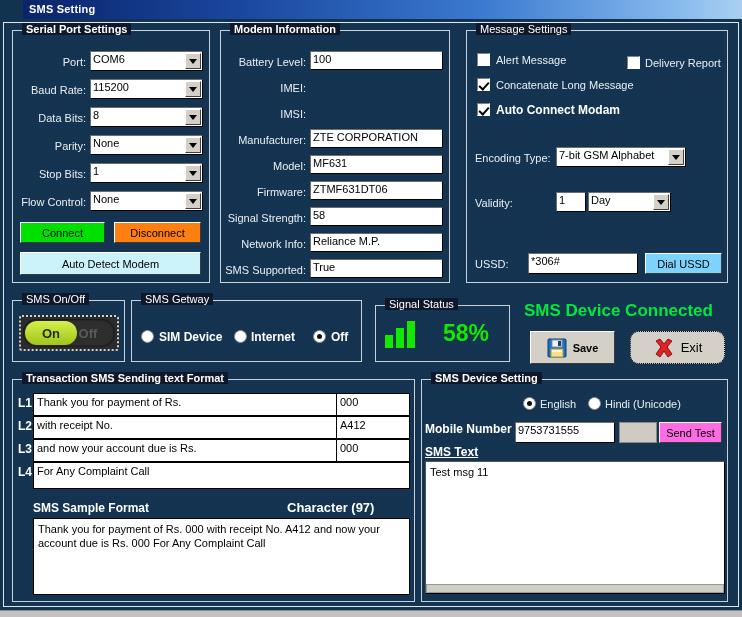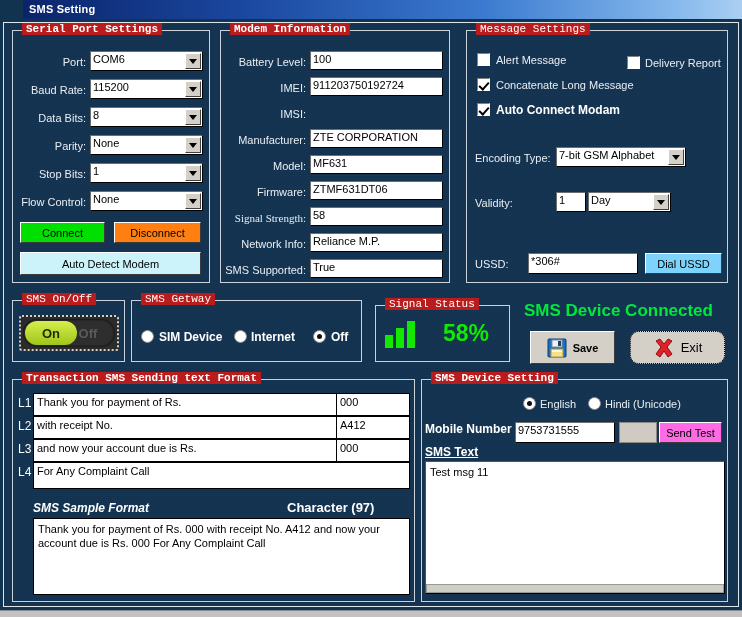--- a/index.html
+++ b/index.html
@@ -36,22 +36,22 @@
     border:1px solid #dfe6ea;box-sizing:border-box;pointer-events:none;
   }
   .bottomstrip{
     position:absolute;left:0;top:610px;width:742px;height:7px;background:#c2c2c2;
     border-top:1px solid #8a8a8a;
   }
 
   
   .grp{position:absolute;border:1px solid #c8d2d8;box-sizing:border-box;}
   .grp > .cap{
-    position:absolute;top:-8px;left:9px;background:#b91c1c;
-    color:#ffffff;font-size:11px;padding:0 4px;white-space:nowrap;font-family:Liberation Mono, monospace;
+    position:absolute;top:-8px;left:9px;background:#0f172a;
+    color:#ffffff;font-size:11px;padding:0 4px;white-space:nowrap;
   }
   .cap.bold{font-weight:bold;}
 
   
   .lbl{position:absolute;color:#e9eef2;font-size:11px;white-space:nowrap;}
   .lbl.r{text-align:right;}
   .lbl.b{font-weight:bold;color:#ffffff;}
 
   
   .tb{
@@ -143,21 +143,21 @@
   .bars{position:absolute;display:flex;align-items:flex-end;gap:3px;}
   .bars i{display:block;background:#12e800;width:8px;}
   .bars i.b1{height:13px;}
   .bars i.b2{height:20px;}
   .bars i.b3{height:27px;}
   .pct{position:absolute;color:#12e800;font-size:23px;font-weight:bold;}
   .connected{
     position:absolute;color:#00e83c;font-size:17px;font-weight:bold;white-space:nowrap;
   }
   .rlabel{
-    position:absolute;left:0;color:#ffffff;font-size:12px;font-weight:normal;
+    position:absolute;left:0;color:#ffffff;font-size:12px;font-weight:bold;
     width:20px;text-align:left;
   }
   .cellA{
     position:absolute;background:#ffffff;border:1px solid #000;
     box-sizing:border-box;font-size:11px;padding:2px 3px;color:#000;
     overflow:hidden;white-space:nowrap;
   }
   .cellB{
     position:absolute;background:#ffffff;border:1px solid #000;
     box-sizing:border-box;font-size:11px;padding:2px 3px;color:#000;
@@ -253,34 +253,33 @@
   </div>
 
   <div class="grp" style="left:220px;top:30px;width:230px;height:253px;">
     <span class="cap bold">Modem Information</span>
   </div>
 
   <div class="lbl r" style="left:222px;top:56px;width:84px;">Battery Level:</div>
   <div class="tb" style="left:310px;top:51px;width:133px;height:19px;"><span>100</span></div>
 
   <div class="lbl r" style="left:222px;top:82px;width:84px;">IMEI:</div>
-  <div class="tb" style="left:310px;top:77px;width:133px;height:19px;"><span>911203750192724</span></div>
 
   <div class="lbl r" style="left:222px;top:108px;width:84px;">IMSI:</div>
 
   <div class="lbl r" style="left:222px;top:134px;width:84px;">Manufacturer:</div>
   <div class="tb" style="left:310px;top:129px;width:133px;height:19px;"><span>ZTE CORPORATION</span></div>
 
   <div class="lbl r" style="left:222px;top:160px;width:84px;">Model:</div>
   <div class="tb" style="left:310px;top:155px;width:133px;height:19px;"><span>MF631</span></div>
 
   <div class="lbl r" style="left:222px;top:186px;width:84px;">Firmware:</div>
   <div class="tb" style="left:310px;top:181px;width:133px;height:19px;"><span>ZTMF631DT06</span></div>
 
-  <div class="lbl r" style="left:218px;top:212px;width:88px;font-family:Liberation Serif, serif;">Signal Strength:</div>
+  <div class="lbl r" style="left:218px;top:212px;width:88px;">Signal Strength:</div>
   <div class="tb" style="left:310px;top:207px;width:133px;height:19px;"><span>58</span></div>
 
   <div class="lbl r" style="left:222px;top:238px;width:84px;">Network Info:</div>
   <div class="tb" style="left:310px;top:233px;width:133px;height:19px;"><span>Reliance M.P.</span></div>
 
   <div class="lbl r" style="left:218px;top:264px;width:88px;">SMS Supported:</div>
   <div class="tb" style="left:310px;top:259px;width:133px;height:19px;"><span>True</span></div>
 
   <div class="grp" style="left:466px;top:30px;width:262px;height:253px;">
     <span class="cap">Message Settings</span>
@@ -387,21 +386,21 @@
   <div class="cellA" style="left:33px;top:416px;width:304px;height:23px;"><span>with receipt No.</span></div>
   <div class="cellB" style="left:336px;top:416px;width:74px;height:23px;"><span>A412</span></div>
 
   <div class="rlabel" style="left:18px;top:442px;">L3</div>
   <div class="cellA" style="left:33px;top:439px;width:304px;height:23px;"><span>and now your account due is Rs.</span></div>
   <div class="cellB" style="left:336px;top:439px;width:74px;height:23px;"><span>000</span></div>
 
   <div class="rlabel" style="left:18px;top:465px;">L4</div>
   <div class="cellA" style="left:33px;top:462px;width:377px;height:27px;"><span>For Any Complaint Call</span></div>
 
-  <div class="samplehdr" style="left:33px;top:501px;font-size:12px;font-style:italic;">SMS Sample Format</div>
+  <div class="samplehdr" style="left:33px;top:501px;font-size:12px;">SMS Sample Format</div>
   <div class="charcount" style="left:287px;top:500px;">Character (97)</div>
   <div class="samplebox" style="left:33px;top:518px;width:377px;height:77px;">
     <span>Thank you for payment of Rs. 000 with receipt No. A412 and now your account due is Rs. 000 For Any Complaint Call</span>
   </div>
 
   <div class="grp" style="left:421px;top:379px;width:307px;height:223px;">
     <span class="cap bold">SMS Device Setting</span>
   </div>
 
   <div class="rdo sel" style="left:523px;top:397px;"></div>

